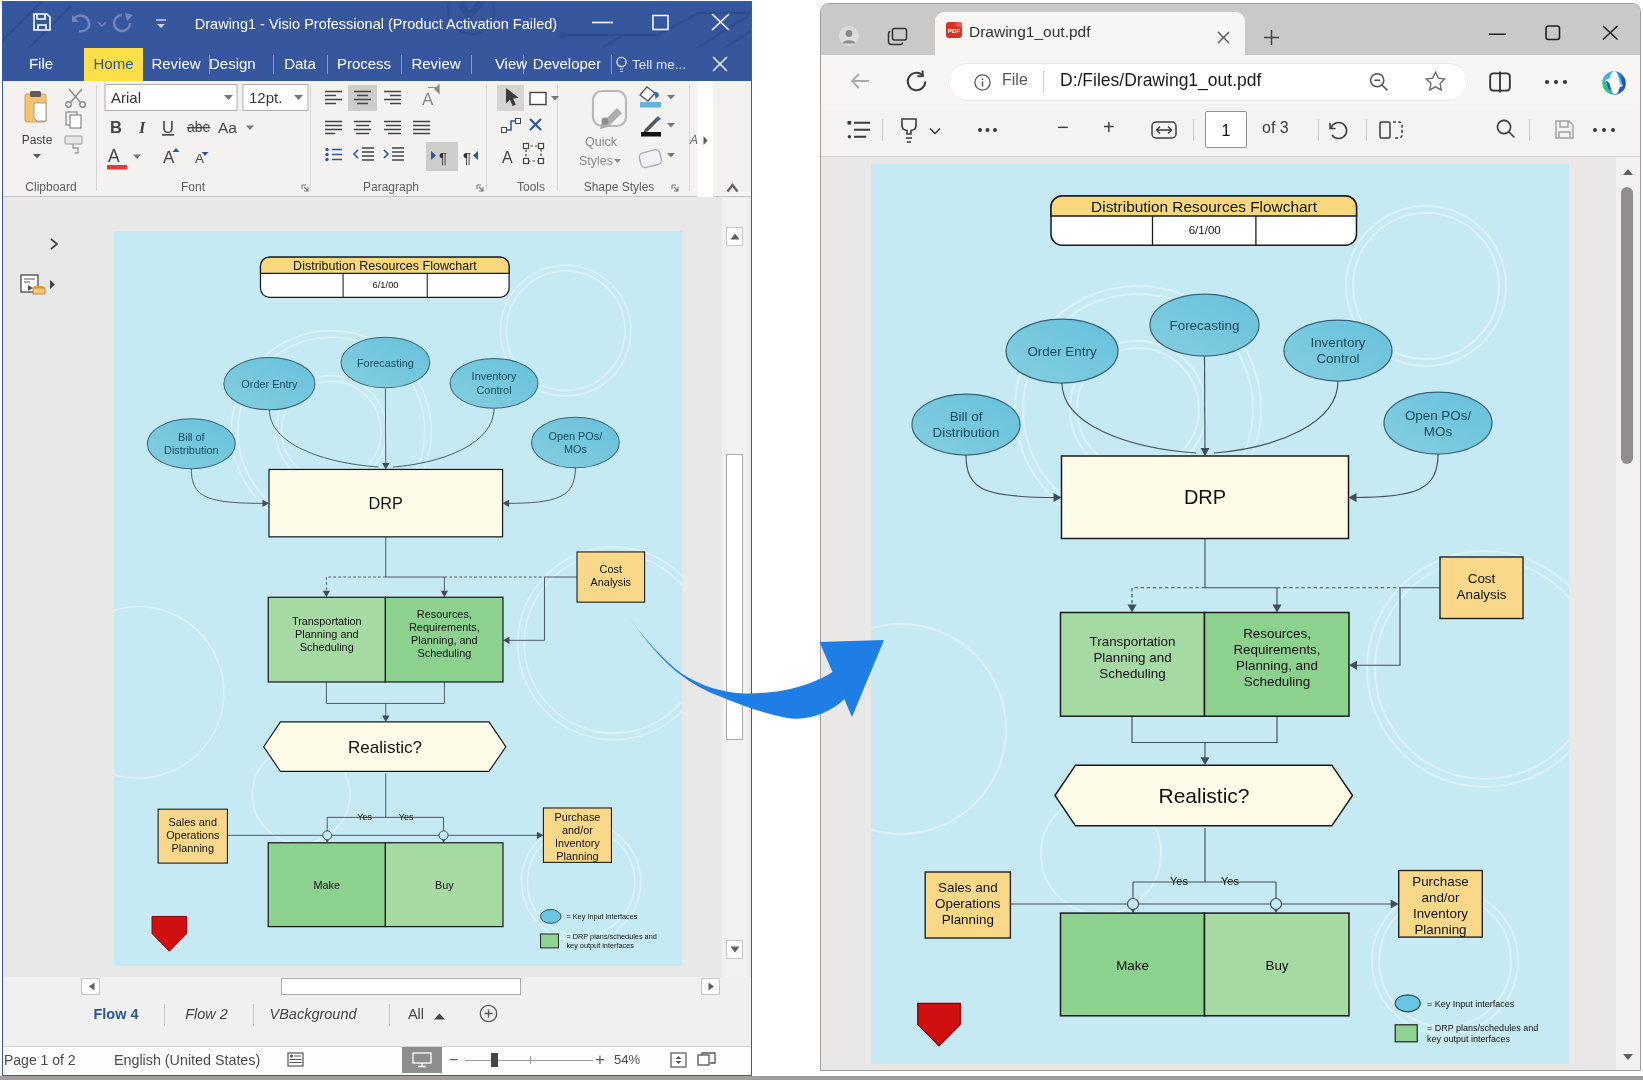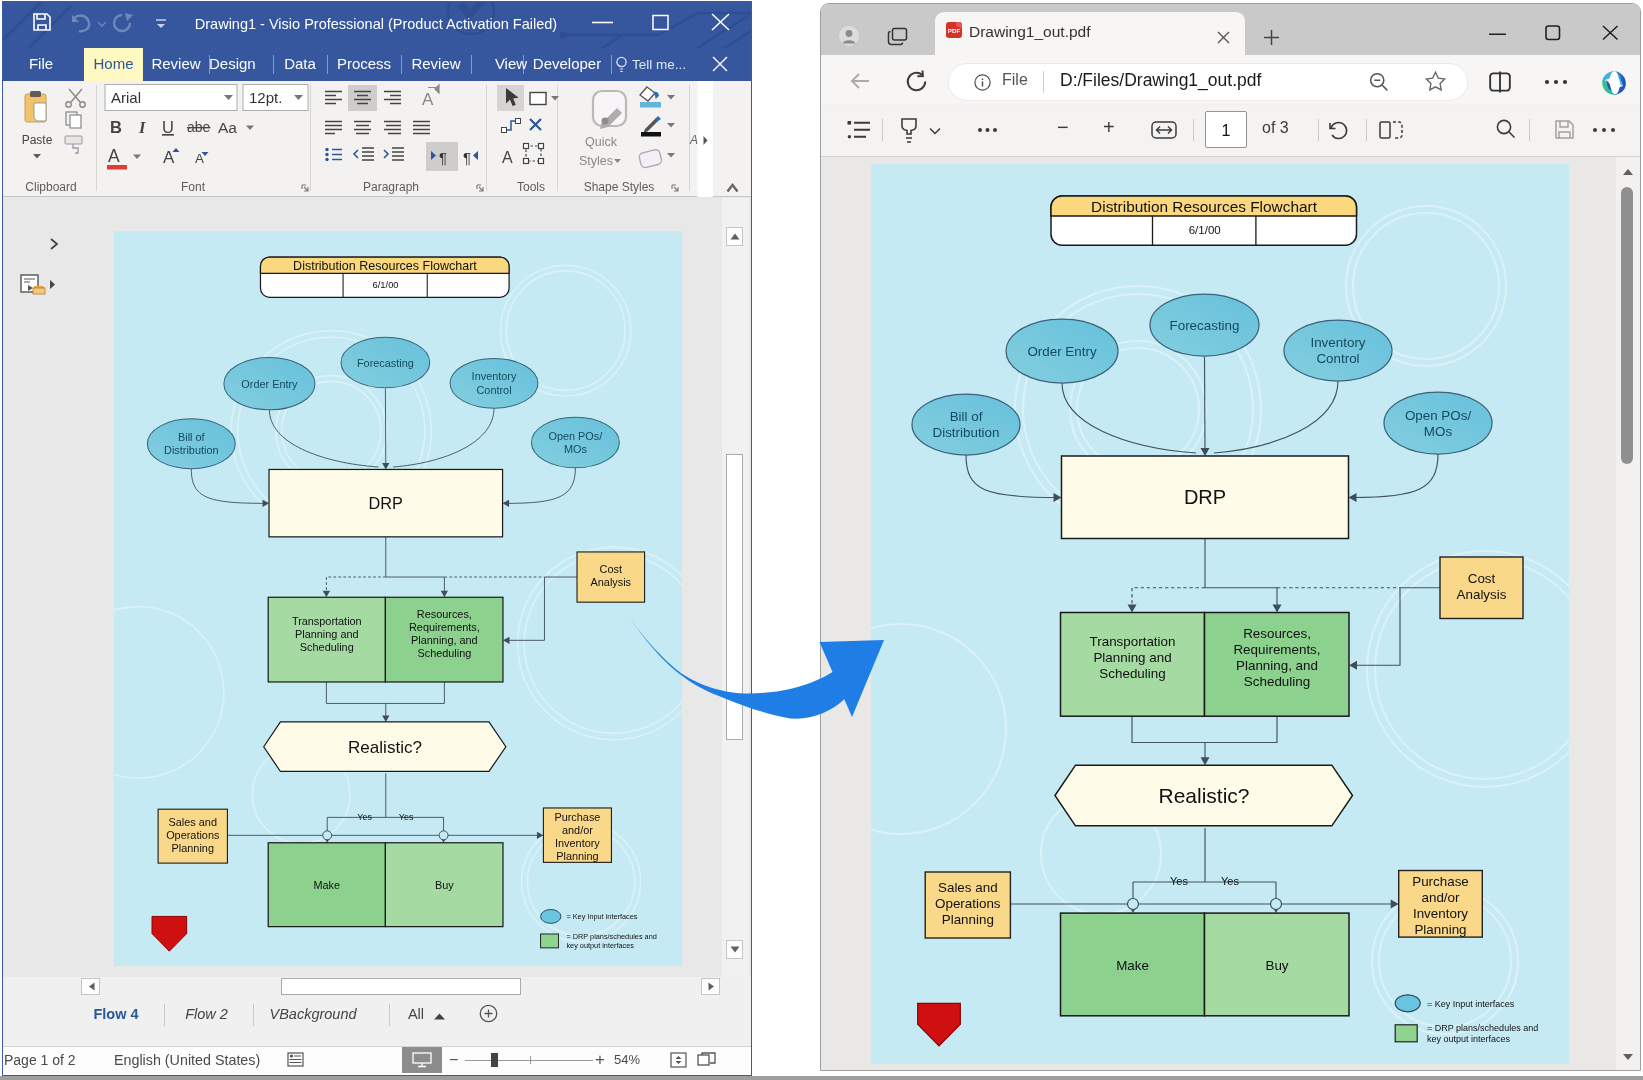--- a/index.html
+++ b/index.html
@@ -57,21 +57,21 @@
       <svg class="abs" style="left:648px;top:12px;" width="20" height="18">
           <rect x="2" y="1.5" width="15" height="14" fill="none" stroke="#fff" stroke-width="1.5"></rect>
         </svg>
       <svg class="abs" style="left:707px;top:11px;" width="22" height="20">
           <path d="M2,1 L19,17 M19,1 L2,17" stroke="#fff" stroke-width="1.5"></path>
         </svg>
     </div>
 
     <div class="abs" id="vtabs" style="left:0; top:46px; width:748px; height:33px; background:#36569E; color:#fff; font-size:15px;">
       <div class="abs" style="left:8px; top:0; width:60px; height:33px; text-align:center; line-height:32px;">File</div>
-      <div class="abs" style="left:81px; top:0; width:59px; height:33px; background:#fef9c3; color:#2B579A; text-align:center; line-height:32px;">Home</div>
+      <div class="abs" style="left:81px; top:0; width:59px; height:33px; background:#fde047; color:#2B579A; text-align:center; line-height:32px;">Home</div>
       <div class="abs" style="left:140px; top:0; width:66px; height:33px; text-align:center; line-height:32px;">Review</div>
       <div class="abs" style="left:206px; top:0; width:64px; height:33px; line-height:32px;">Design</div>
       <div class="abs" style="left:270px; top:0; width:54px; height:33px; text-align:center; line-height:32px;">Data</div>
       <div class="abs" style="left:324px; top:0; width:74px; height:33px; text-align:center; line-height:32px;">Process</div>
       <div class="abs" style="left:398px; top:0; width:70px; height:33px; text-align:center; line-height:32px;">Review</div>
       <div class="abs" style="left:468px; top:0; width:52px; height:33px; text-align:center; line-height:32px;margin-left:14px;">View</div>
       <div class="abs" style="left:520px; top:0; width:88px; height:33px; text-align:center; line-height:32px;">Developer</div>
       <svg class="abs" style="left:611px;top:8px;" width="15" height="18" viewBox="0 0 15 18">
         <circle cx="7.5" cy="6" r="4.6" fill="none" stroke="#dfe6f5" stroke-width="1.3"></circle>
         <path d="M5.5,10.5 h4 M5.8,13 h3.4 M6.3,15.5 h2.4" stroke="#dfe6f5" stroke-width="1.2"></path>

